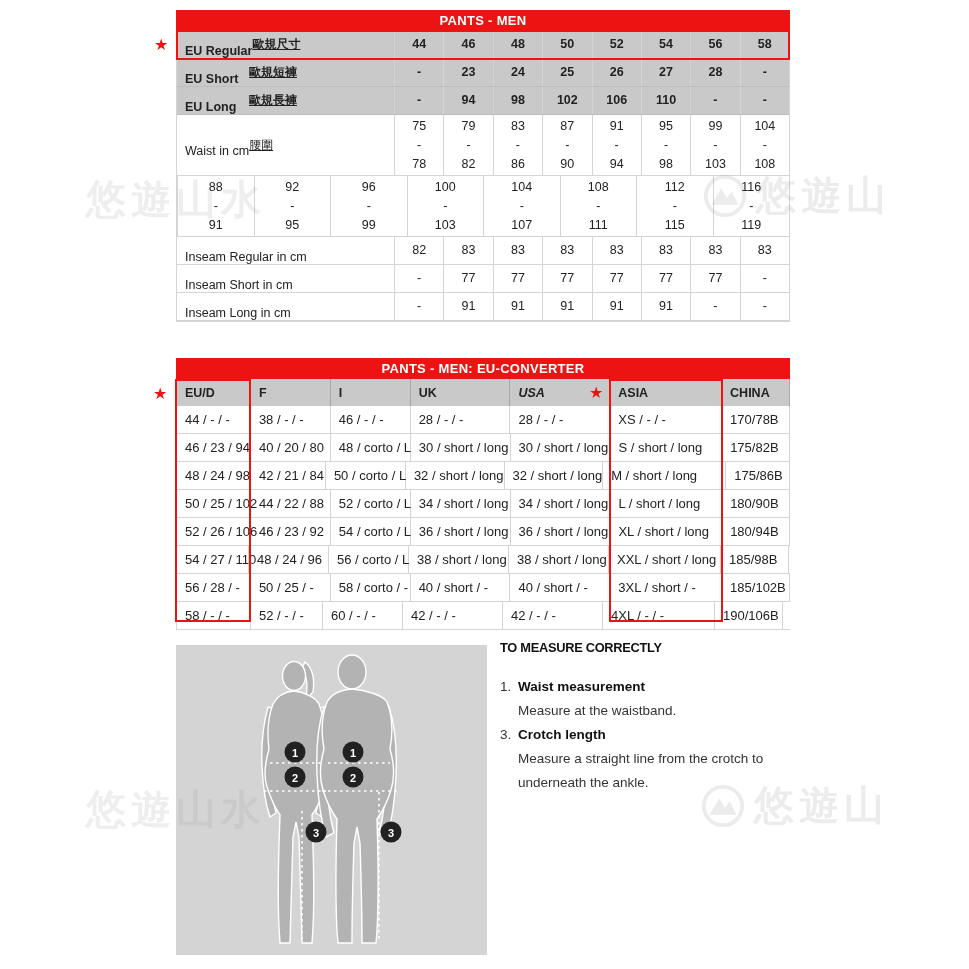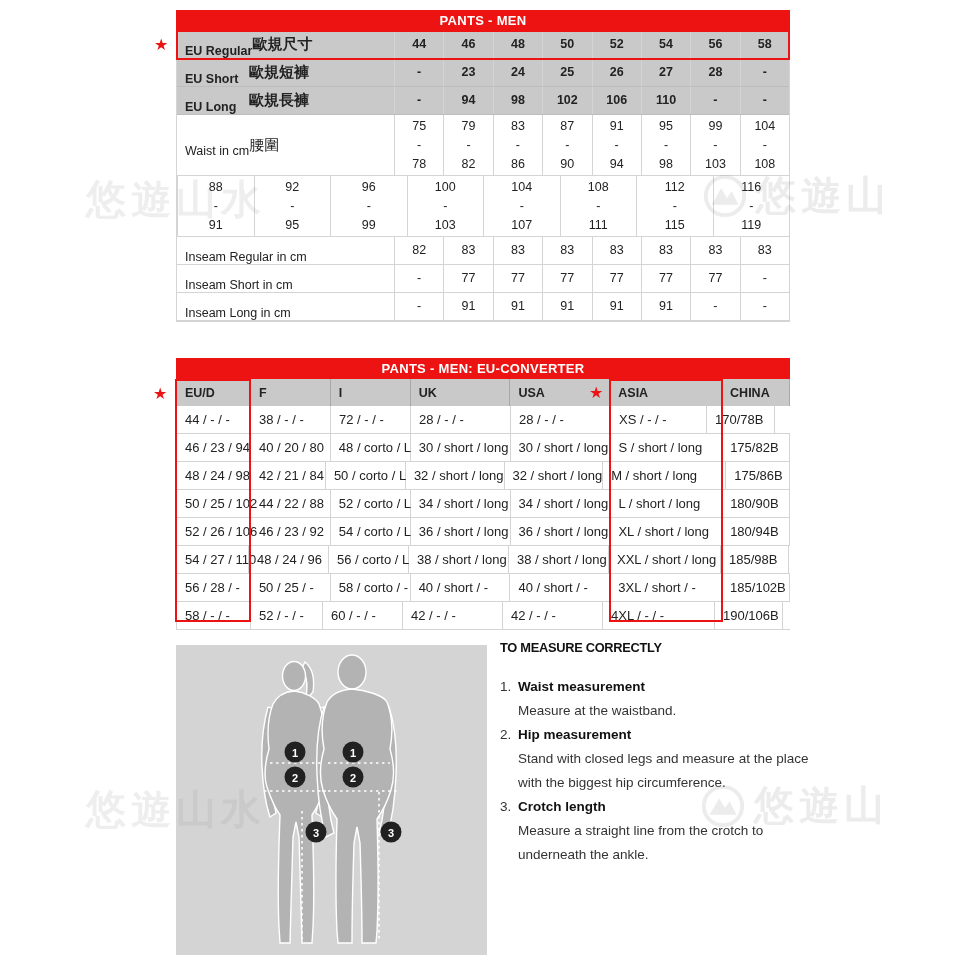--- a/index.html
+++ b/index.html
@@ -19,21 +19,21 @@
   #size-table{position:absolute;left:176px;top:10px;width:614px;}
   #size-table-rows{border-left:1px solid var(--border);border-right:1px solid var(--border);
                    border-bottom:1px solid var(--border);}
   .t1-row{display:flex;height:27px;border-bottom:1px solid var(--border);position:relative;
           font-size:12.5px;align-items:stretch;background:#fff;}
   .t1-row.shaded{background:var(--hdr-gray);font-weight:bold;border-bottom:1px solid #bdbdbd;}
   .t1-row.tall{height:60px;}
   .t1-row.boxed{outline:2px solid var(--red);outline-offset:-1px;z-index:2;}
   .t1-label{width:217px;display:flex;align-items:center;padding-left:8px;box-sizing:border-box;}
   .lab-en{display:inline-block;min-width:64px;margin-top:12px;}
-  .lab-zh{font-size:15px;}
+  .lab-zh{font-size:12px;text-decoration:underline;}
   .t1-cell{flex:1;display:flex;align-items:center;justify-content:center;
            border-left:1px solid var(--border);white-space:pre-line;text-align:center;line-height:19px;}
   .row-star{position:absolute;left:-23px;top:50%;transform:translateY(-50%);}
 
   
   #converter-table{position:absolute;left:176px;top:358px;width:614px;}
   #converter-header-row{display:flex;height:27px;background:var(--hdr-gray);
                         border-left:1px solid var(--hdr-border);box-sizing:border-box;}
   .t2-hcell{display:flex;align-items:center;padding-left:8px;box-sizing:border-box;
             font-weight:bold;font-size:12.5px;border-right:1px solid var(--hdr-border);}
@@ -249,39 +249,39 @@
         </div>
         <div class="t2-hcell" style="width: 80px;">
           <span>F</span>
         </div>
         <div class="t2-hcell" style="width: 80px;">
           <span>I</span>
         </div>
         <div class="t2-hcell" style="width: 100px;">
           <span>UK</span>
         </div>
-        <div class="t2-hcell" style="width: 100px;">
+        <div class="t2-hcell" style="width: 100px; font-style: italic;">
           <span>USA</span>
           <span class="star hstar">★</span>
         </div>
         <div class="t2-hcell" style="width: 112px;">
           <span>ASIA</span>
         </div>
         <div class="t2-hcell" style="width: 68px;">
           <span>CHINA</span>
         </div>
       </div>
     <div id="converter-body">
         <div class="t2-row">
           <div class="t2-cell" style="width: 74px;">44 / - / -</div>
           <div class="t2-cell" style="width: 80px;">38 / - / -</div>
-          <div class="t2-cell" style="width: 80px;">72 / - / -</div>
+          <div class="t2-cell" style="width: 80px;">46 / - / -</div>
           <div class="t2-cell" style="width: 100px;">28 / - / -</div>
           <div class="t2-cell" style="width: 100px;">28 / - / -</div>
-          <div class="t2-cell" style="width: 96px;">XS / - / -</div>
+          <div class="t2-cell" style="width: 112px;">XS / - / -</div>
           <div class="t2-cell" style="width: 68px;">170/78B</div>
         </div>
         <div class="t2-row">
           <div class="t2-cell" style="width: 74px;">46 / 23 / 94</div>
           <div class="t2-cell" style="width: 80px;">40 / 20 / 80</div>
           <div class="t2-cell" style="width: 80px;">48 / corto / L</div>
           <div class="t2-cell" style="width: 100px;">30 / short / long</div>
           <div class="t2-cell" style="width: 100px;">30 / short / long</div>
           <div class="t2-cell" style="width: 112px;">S / short / long</div>
           <div class="t2-cell" style="width: 68px;">175/82B</div>
@@ -387,25 +387,20 @@
   </div>
 
   <div id="measure-guide">
     <div id="measure-guide-heading">TO MEASURE CORRECTLY</div>
     <div id="measure-guide-items">
         <div class="mg-item">
           <div class="mg-title-line"><span class="mg-num">1.</span><span class="mg-title">Waist measurement</span></div>
           <div class="mg-line">Measure at the waistband.</div>
         </div>
         <div class="mg-item">
-          <div class="mg-title-line"><span class="mg-num">2.</span><span class="mg-title">Hip measurement</span></div>
-          <div class="mg-line">Stand with closed legs and measure at the place</div>
-          <div class="mg-line">with the biggest hip circumference.</div>
-        </div>
-        <div class="mg-item">
           <div class="mg-title-line"><span class="mg-num">3.</span><span class="mg-title">Crotch length</span></div>
           <div class="mg-line">Measure a straight line from the crotch to</div>
           <div class="mg-line">underneath the ankle.</div>
         </div>
       </div>
   </div>
 
 </div>
 
 </body></html>

